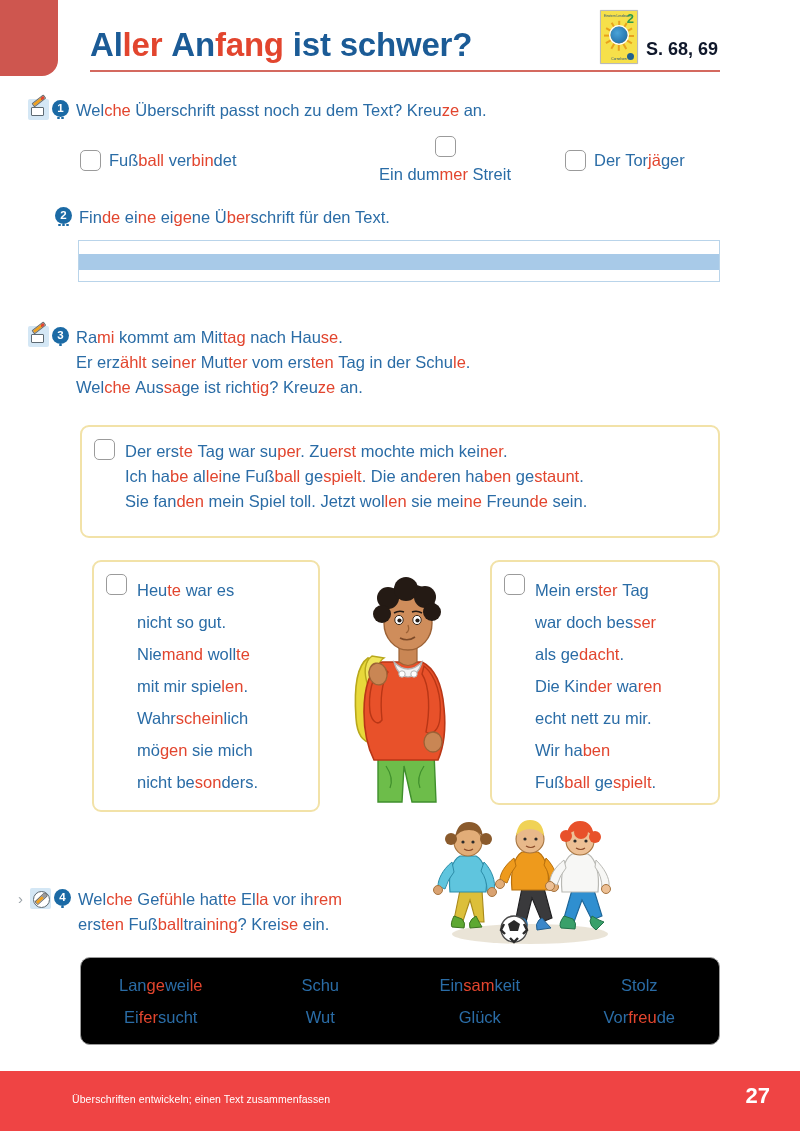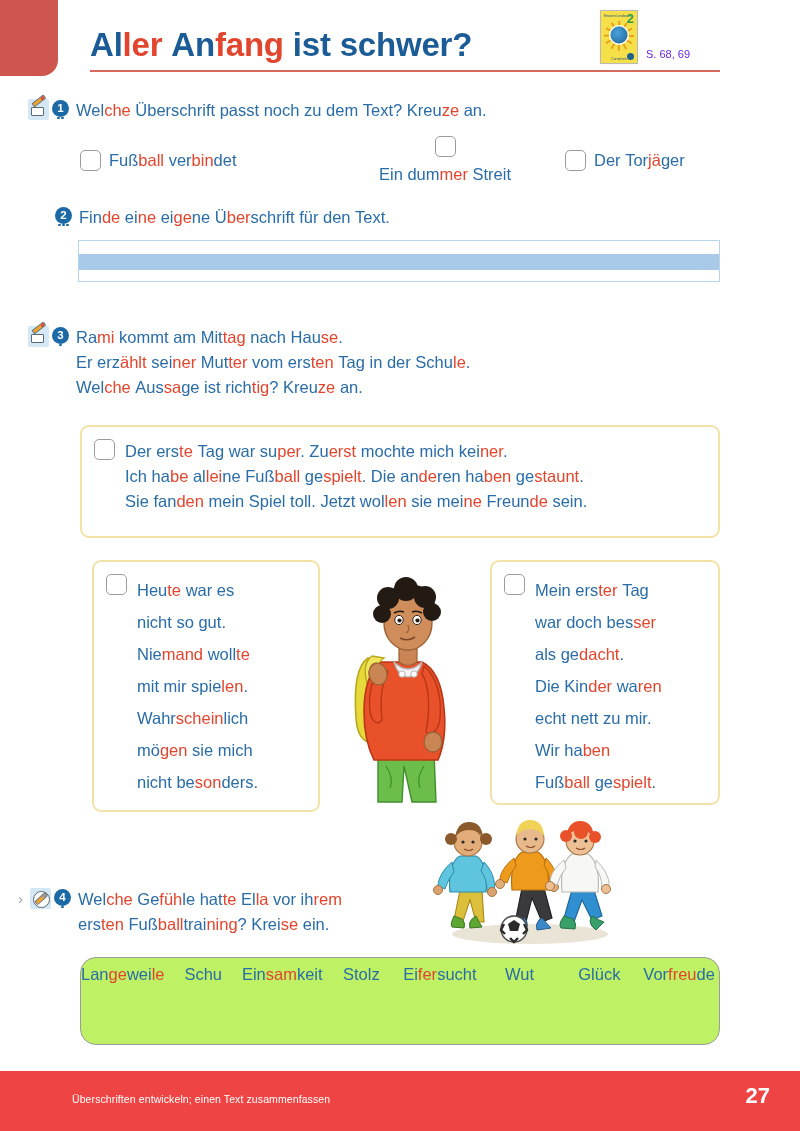--- a/index.html
+++ b/index.html
@@ -47,21 +47,21 @@
   .book .bk-num{position:absolute;right:3px;top:1px;font-size:13px;font-weight:bold;color:#2f9b4e;line-height:13px;}
   .book .bk-sun{
     position:absolute;left:50%;top:46%;transform:translate(-50%,-50%);
     width:17px;height:17px;border-radius:50%;
     background:radial-gradient(circle at 40% 38%,#4aa3d8 0%,#2f7fb8 55%,#1f6090 100%);
     box-shadow:0 0 0 1.5px #ffffff;
   }
   .book .ray{position:absolute;left:50%;top:46%;width:15px;height:1.6px;background:#e8a21c;transform-origin:0 50%;}
   .book .bk-foot{position:absolute;left:0;bottom:2px;width:100%;text-align:center;font-size:3.4px;color:#20507f;}
   .book .bk-logo{position:absolute;right:3px;bottom:3px;width:7px;height:7px;border-radius:50%;background:#1f6090;}
-  .pageref{font-size:11px;font-weight:normal;color:#6d28d9;padding-bottom:4px;white-space:nowrap;}
+  .pageref{font-size:18px;font-weight:bold;color:#0f172a;padding-bottom:4px;white-space:nowrap;}
 
   
   .blue{color:#2a6ca6;}
   .red{color:#e2452e;}
 
   
   .task{position:absolute;display:flex;align-items:flex-start;}
   .gutter{display:flex;align-items:flex-start;flex-shrink:0;}
 
   .chev{
@@ -143,22 +143,22 @@
   #abox2 .abox-text,#abox3 .abox-text{line-height:32px;font-size:16.5px;}
 
   
   .illus{position:absolute;}
   #kid{left:320px;top:570px;width:170px;height:235px;}
   #soccer{left:430px;top:812px;width:195px;height:140px;}
 
   
   .wordbox{
     position:absolute;left:80px;top:957px;width:640px;height:88px;
-    border:1.6px solid #9b9b9b;border-radius:16px;background:#bef264;
-    box-sizing:border-box;display:flex;
+    border:1.6px solid #9b9b9b;border-radius:10px;background:#000000;
+    box-sizing:border-box;display:flex;flex-direction:column;
     justify-content:center;
   }
   .wrow{display:flex;width:100%;}
   .wrow .w{
     flex:1;text-align:center;font-size:16.5px;line-height:32px;white-space:nowrap;
   }
 
   
   .footer{
     position:absolute;left:0;bottom:0;width:800px;height:60px;

